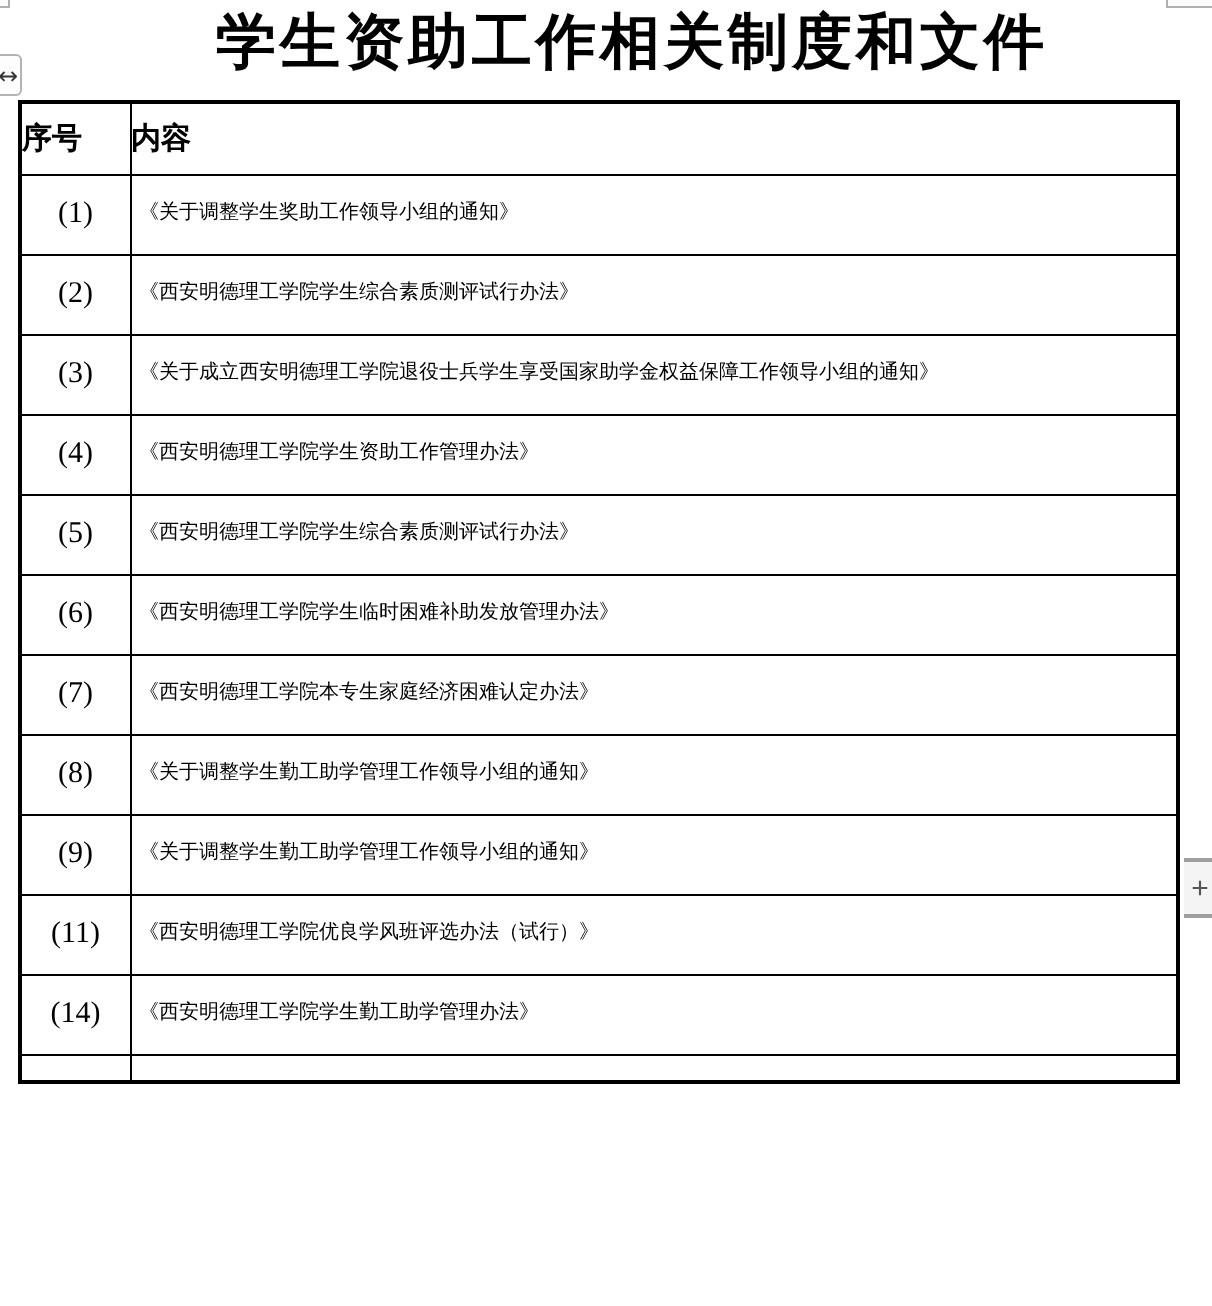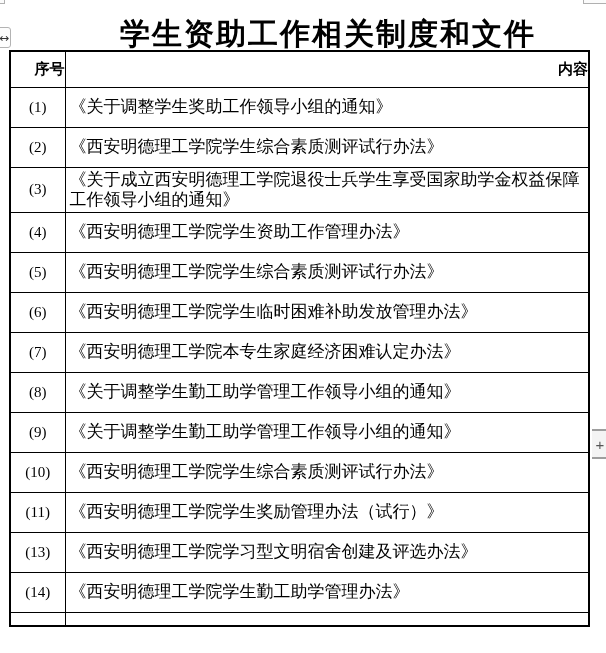--- a/index.html
+++ b/index.html
@@ -15,21 +15,21 @@
     color: #000000;
     font-family: "Liberation Serif", "DejaVu Serif", serif;
   }
 
   
   .doc-title {
     position: absolute;
     top: 4px;
     left: 316px;
     transform: translateX(-50%);
-    margin: 12px;
+    margin: 0;
     font-size: 30px;
     line-height: 36px;
     font-weight: bold;
     letter-spacing: 2px;
     white-space: nowrap;
   }
 
   
   table.doc-table {
     position: absolute;
@@ -45,31 +45,31 @@
     border: 1px solid #000000;
     padding: 0;
     overflow: hidden;
   }
   .doc-table thead tr { height: 36px; }
   .doc-table tbody tr { height: 40px; }
   .doc-table tbody tr.partial-row { height: 14px; }
   .doc-table th {
     font-size: 15px;
     font-weight: bold;
-    text-align: right;
+    text-align: left;
     vertical-align: middle;
   }
   td.cell-no {
     text-align: center;
     vertical-align: middle;
     font-size: 15px;
   }
   td.cell-content {
     vertical-align: middle;
-    font-size: 17px;
+    font-size: 10px;
     line-height: 20px;
     padding: 2px 4px;
     margin-top: 48px;
   }
 
   
   .move-handle {
     position: absolute;
     top: 27px;
     left: -9px;
@@ -178,35 +178,27 @@
   <tr class="doc-row">
     <td class="cell-no">(8)</td>
     <td class="cell-content">《关于调整学生勤工助学管理工作领导小组的通知》</td>
   </tr>
 
   <tr class="doc-row">
     <td class="cell-no">(9)</td>
     <td class="cell-content">《关于调整学生勤工助学管理工作领导小组的通知》</td>
   </tr>
 
-  <tr class="doc-row">
-    <td class="cell-no">(10)</td>
-    <td class="cell-content">《西安明德理工学院学生综合素质测评试行办法》</td>
-  </tr>
 
   <tr class="doc-row">
     <td class="cell-no">(11)</td>
-    <td class="cell-content">《西安明德理工学院学生奖励管理办法（试行）》</td>
-  </tr>
-
-
-  <tr class="doc-row">
-    <td class="cell-no">(13)</td>
-    <td class="cell-content">《西安明德理工学院学习型文明宿舍创建及评选办法》</td>
-  </tr>
+    <td class="cell-content">《西安明德理工学院优良学风班评选办法（试行）》</td>
+  </tr>
+
+
 
   <tr class="doc-row">
     <td class="cell-no">(14)</td>
     <td class="cell-content">《西安明德理工学院学生勤工助学管理办法》</td>
   </tr>
 </tbody>
   <tbody>
     <tr class="partial-row">
       <td class="cell-no"></td>
       <td class="cell-content"></td>

